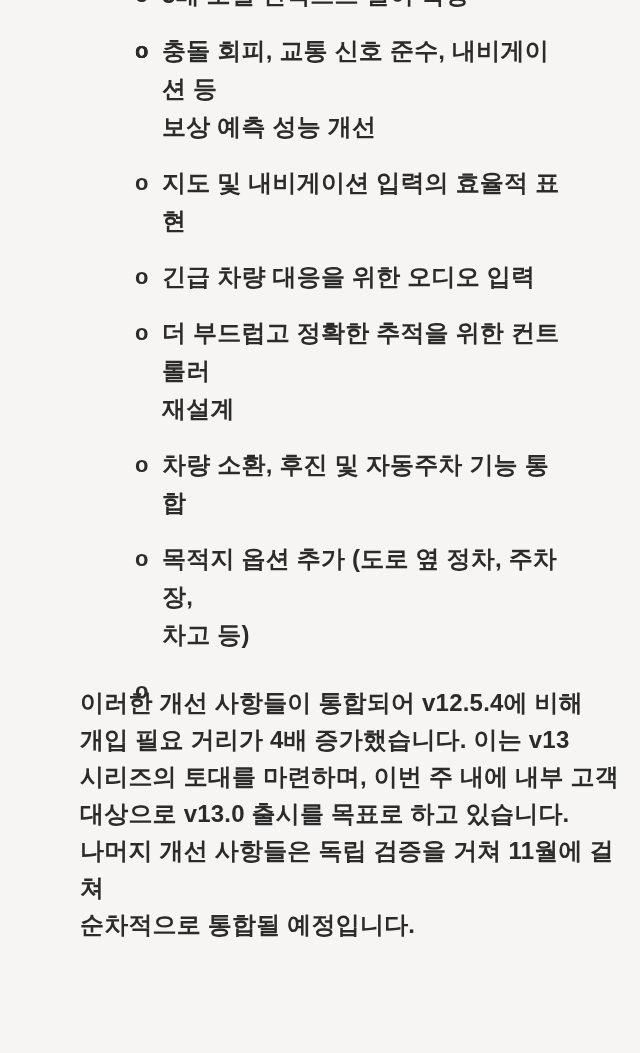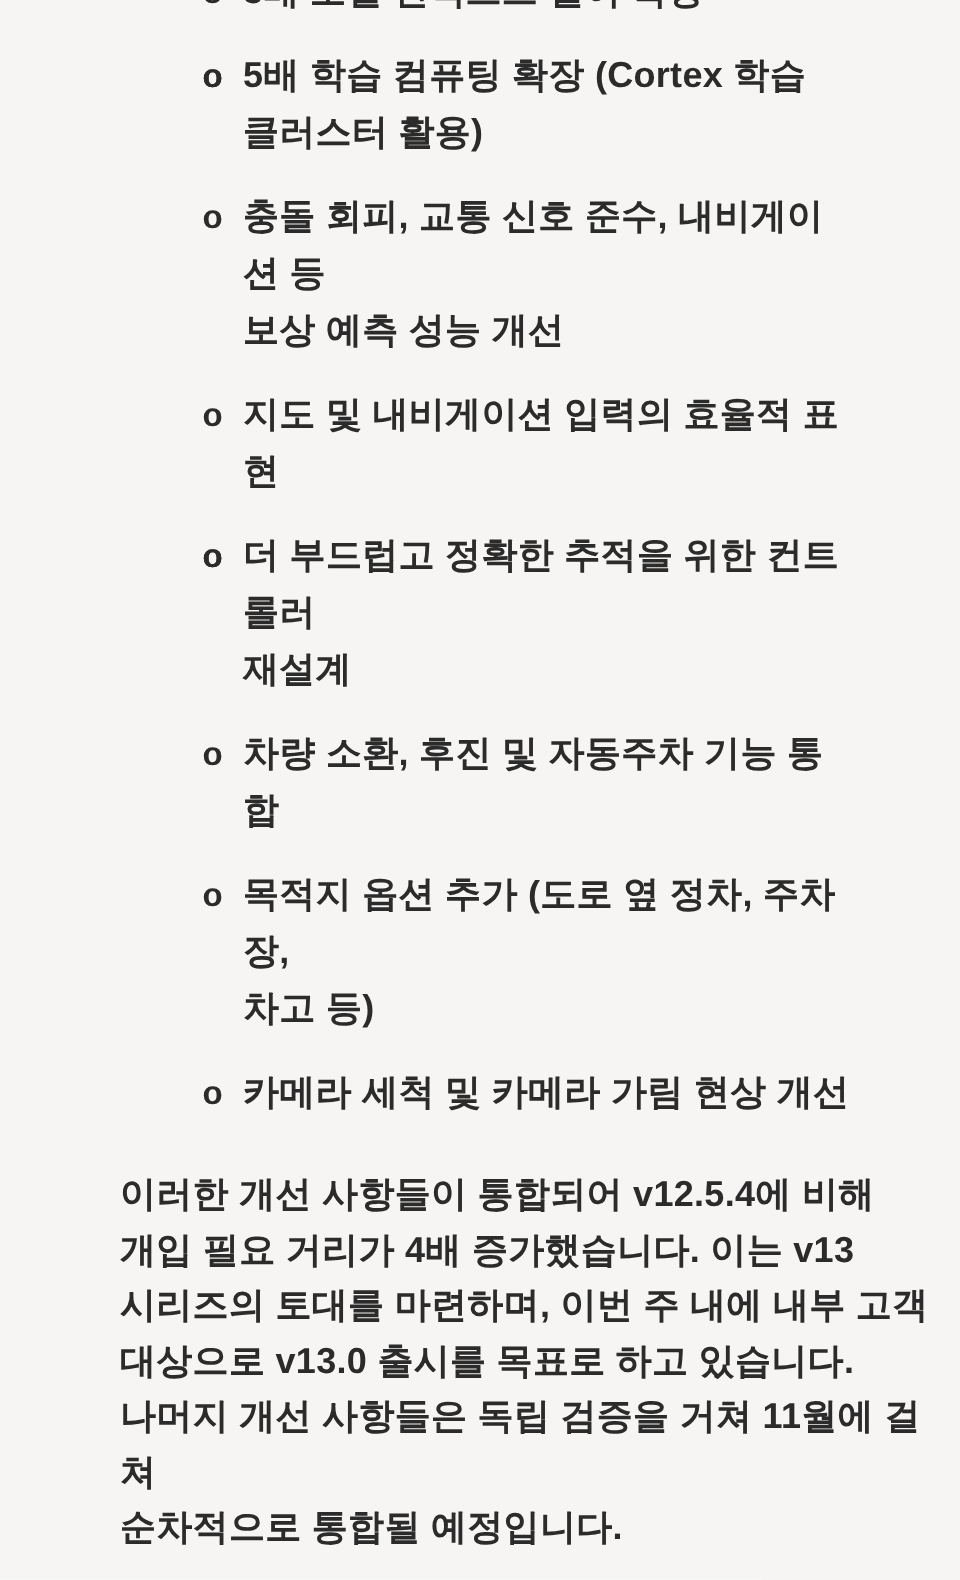--- a/index.html
+++ b/index.html
@@ -50,25 +50,25 @@
     margin: 0 0 37px 0;
   }
 </style>
 </head>
 <body>
 
 <div class="page">
   <ul class="bullet-list">
       <li><span class="marker">o</span><span>3배 모델 컨텍스트 길이 확장</span></li>
       <li><span class="marker">o</span></li>
-      <li><span class="marker">o</span><span>5배 학습 컴퓨팅 확장 (Cortex 학습<br>클러스터 활용)</span></li>
+      <li><span class="marker">o</span></li>
       <li><span class="marker">o</span><span>충돌 회피, 교통 신호 준수, 내비게이션 등<br>보상 예측 성능 개선</span></li>
       <li><span class="marker">o</span><span>지도 및 내비게이션 입력의 효율적 표현</span></li>
-      <li><span class="marker">o</span></li>
+      <li><span class="marker">o</span><span>긴급 차량 대응을 위한 오디오 입력</span></li>
       <li><span class="marker">o</span><span>더 부드럽고 정확한 추적을 위한 컨트롤러<br>재설계</span></li>
       <li><span class="marker">o</span><span>차량 소환, 후진 및 자동주차 기능 통합</span></li>
       <li><span class="marker">o</span><span>목적지 옵션 추가 (도로 옆 정차, 주차장,<br>차고 등)</span></li>
-      <li><span class="marker">o</span><span>카메라 세척 및 카메라 가림 현상 개선</span></li>
+      <li><span class="marker">o</span></li>
     </ul>
   <div class="paragraphs">
       <div class="paragraph">이러한 개선 사항들이 통합되어 v12.5.4에 비해<br>개입 필요 거리가 4배 증가했습니다. 이는 v13<br>시리즈의 토대를 마련하며, 이번 주 내에 내부 고객<br>대상으로 v13.0 출시를 목표로 하고 있습니다.<br>나머지 개선 사항들은 독립 검증을 거쳐 11월에 걸쳐<br>순차적으로 통합될 예정입니다.</div>
     </div>
 </div>
 
 </body></html>

